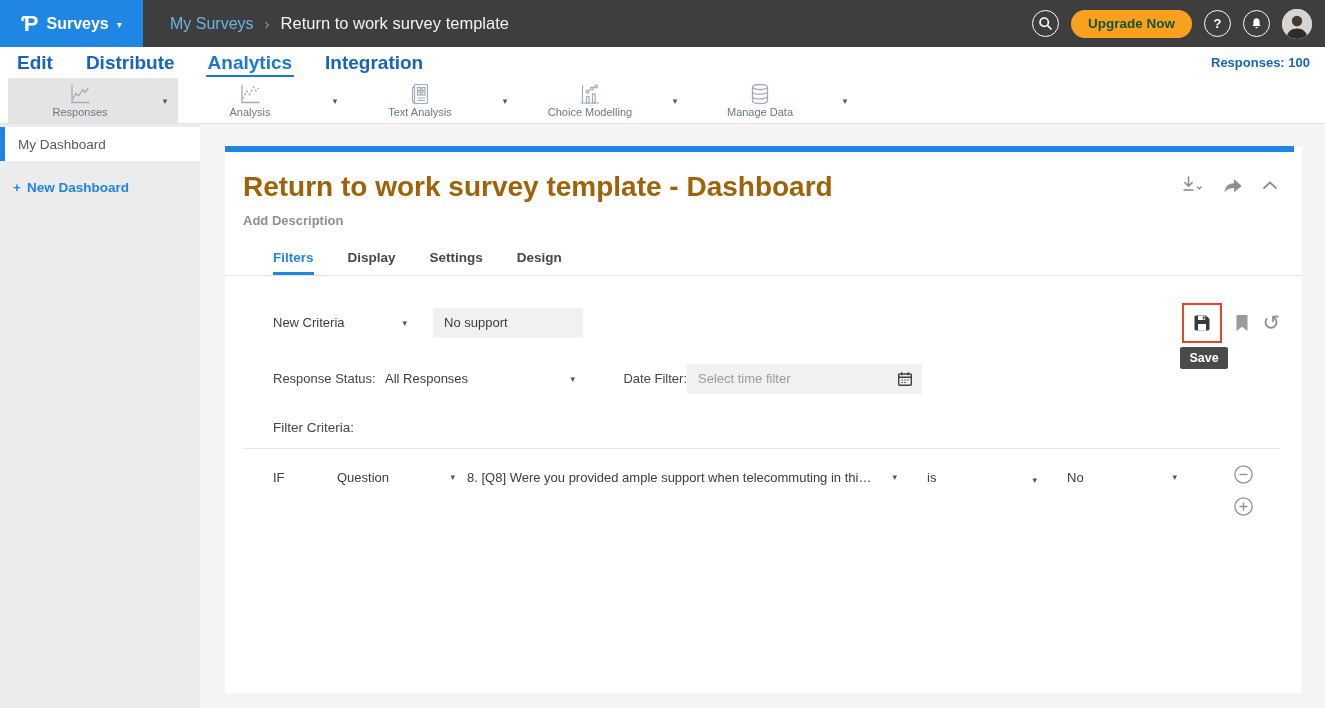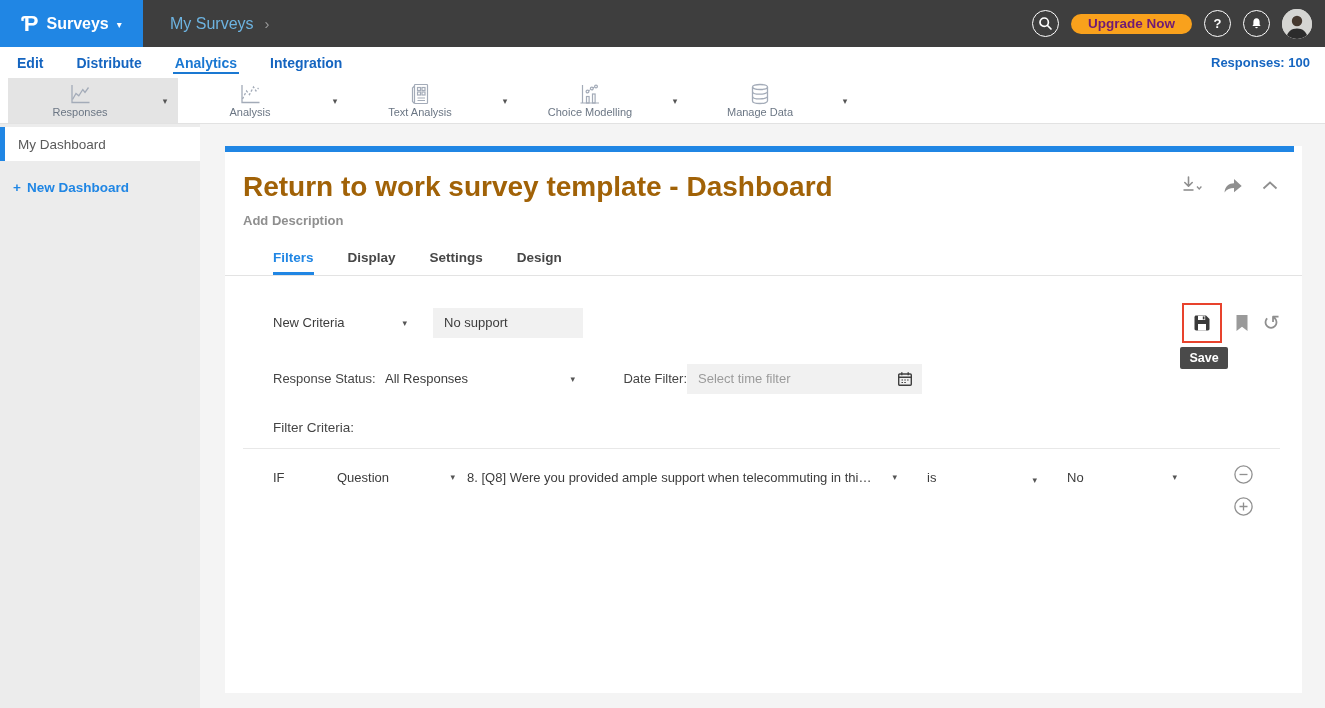--- a/index.html
+++ b/index.html
@@ -15,28 +15,28 @@
   .logo-text { color:#fff; font-size:16px; font-weight:600; }
   .logo-caret { color:#fff; font-size:10px; margin-top:2px; }
   .breadcrumb { display:flex; align-items:center; margin-left:27px; font-size:16px; }
   .crumb-parent { color:#6db3e0; }
   .crumb-sep { color:#9a9a9a; margin:0 11px; font-size:15px; }
   .crumb-current { color:#f2f2f2; font-size:16.5px; }
   .header-right { margin-left:auto; display:flex; align-items:center; gap:12px; margin-right:13px; }
   .hd-circle { width:27px; height:27px; border-radius:50%; border:1.6px solid #fff; display:flex;
                align-items:center; justify-content:center; color:#fff; font-size:13px; font-weight:700;
                cursor:pointer; flex:0 0 auto; }
-  .upgrade-btn { height:20px; border:none; border-radius:14px; background:#f9a11c; color:#701a75;
+  .upgrade-btn { height:28px; border:none; border-radius:14px; background:#f9a11c; color:#14532d;
                  font-weight:700; font-size:13.5px; padding:0 17px; font-family:inherit; cursor:pointer; }
   .avatar { width:30px; height:30px; border-radius:50%; overflow:hidden; background:#d5d5d2; cursor:pointer; }
 
   
   .nav-row { height:31px; background:#fff; display:flex; align-items:center; padding:0 15px; flex:0 0 auto; }
   .nav-items { display:flex; gap:29px; }
-  .nav-item { font-size:14px; font-weight:600; color:#1565c0; cursor:pointer; padding:4px 2px 3px; }
+  .nav-item { font-size:19px; font-weight:600; color:#1565c0; cursor:pointer; padding:4px 2px 3px; }
   .nav-item.active { color:#1a78d2; border-bottom:2px solid #1a78d2; padding-bottom:1px; }
   .responses { margin-left:auto; font-size:13px; font-weight:600; color:#1565c0; }
 
   
   .toolbar { height:46px; background:#fff; border-bottom:1px solid #e2e2e2; display:flex;
              padding-left:8px; flex:0 0 auto; }
   .tb-group { width:170px; display:flex; align-items:stretch; cursor:pointer; }
   .tb-group.active { background:#e4e4e4; }
   .tb-main { flex:1; display:flex; flex-direction:column; align-items:center; justify-content:center; gap:1px; }
   .tb-label { font-size:11px; color:#6b7684; }
@@ -119,20 +119,21 @@
 
   <div class="header">
     <div class="logo-box">
       <span class="logo-glyph">Ƥ</span>
       <span class="logo-text">Surveys</span>
       <span class="logo-caret">▾</span>
     </div>
     <div class="breadcrumb">
       <span class="crumb-parent">My Surveys</span>
       <span class="crumb-sep">›</span>
+      <span class="crumb-current">Return to work survey template</span>
     </div>
     <div class="header-right">
       <span class="hd-circle">
         <svg width="15" height="15" viewBox="0 0 15 15">
           <circle cx="6.2" cy="6.2" r="4.2" stroke="#fff" stroke-width="1.7" fill="none"></circle>
           <line x1="9.5" y1="9.5" x2="13" y2="13" stroke="#fff" stroke-width="1.7" stroke-linecap="round"></line>
         </svg>
       </span>
       <button class="upgrade-btn">Upgrade Now</button>
       <span class="hd-circle">

